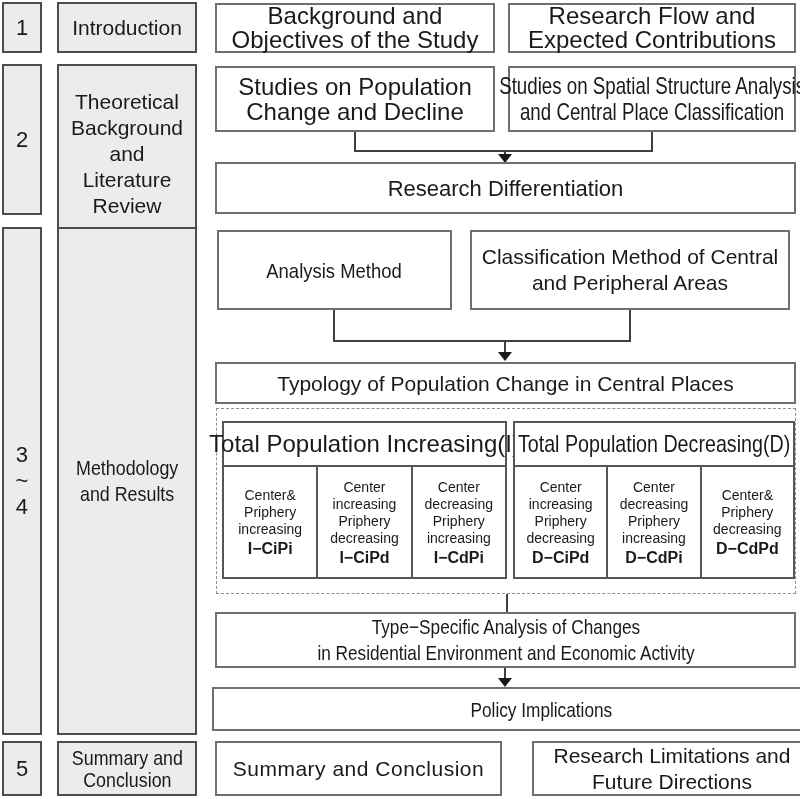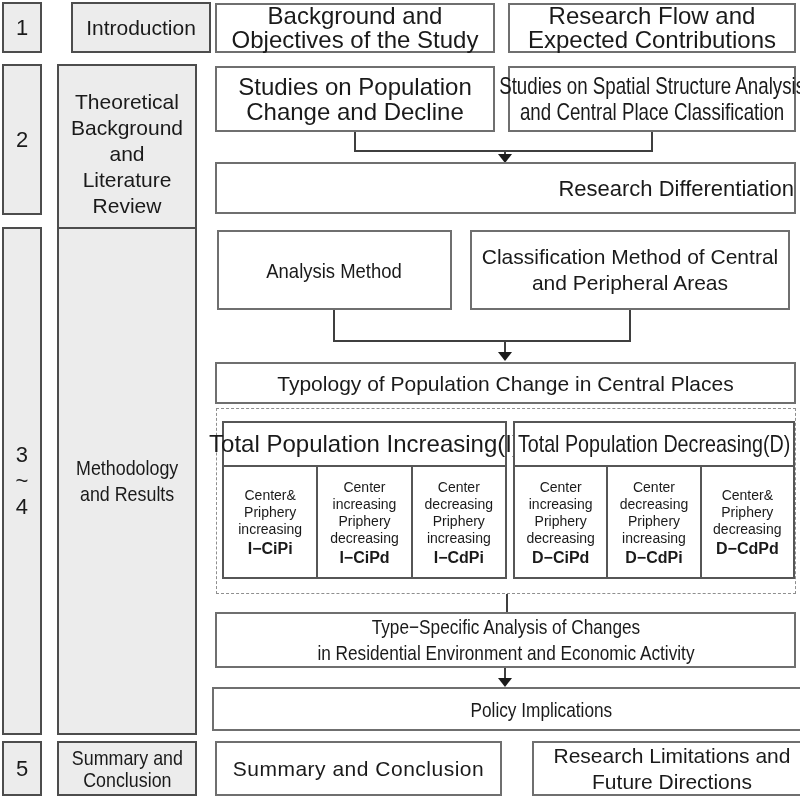--- a/index.html
+++ b/index.html
@@ -55,21 +55,21 @@
   </div>
   <div class="box gray fs22 lh26" style="left:2px;top:227px;width:40px;height:508px;">
     <span class="txt">3
 ~
 4</span>
   </div>
   <div class="box gray fs22" style="left:2px;top:741px;width:40px;height:55px;">
     <span class="txt">5</span>
   </div>
 
-  <div class="box gray fs21" style="left:71px;top:2px;width:140px;height:51px;">
+  <div class="box gray fs21" style="left:57px;top:2px;width:140px;height:51px;">
     <span class="txt">Introduction</span>
   </div>
   <div class="box gray fs21 lh26" style="left:57px;top:64px;width:140px;height:180px;">
     <span class="txt">Theoretical
 Background
 and
 Literature
 Review</span>
   </div>
   <div class="box gray fs21 lh26" style="left:57px;top:227px;width:140px;height:508px;">
@@ -98,21 +98,21 @@
     <span class="txt c78">Studies on Spatial Structure Analysis
 and Central Place Classification</span>
   </div>
 
   <div class="line" style="left:354px;top:132px;width:2px;height:20px;"></div>
   <div class="line" style="left:651px;top:132px;width:2px;height:20px;"></div>
   <div class="line" style="left:354px;top:150px;width:299px;height:2px;"></div>
   <div class="line" style="left:504px;top:152px;width:2px;height:3px;"></div>
   <div class="arrowhead" style="left:498px;top:154px;"></div>
 
-  <div class="box white fs22" style="left:215px;top:162px;width:581px;height:52px;justify-content:flex-end;">
+  <div class="box white fs22" style="left:215px;top:162px;width:581px;height:52px;">
     <span class="txt">Research Differentiation</span>
   </div>
 
   <div class="box white fs21" style="left:217px;top:230px;width:235px;height:80px;">
     <span class="txt c88">Analysis Method</span>
   </div>
   <div class="box white fs21 lh26" style="left:470px;top:230px;width:320px;height:80px;">
     <span class="txt">Classification Method of Central
 and Peripheral Areas</span>
   </div>

